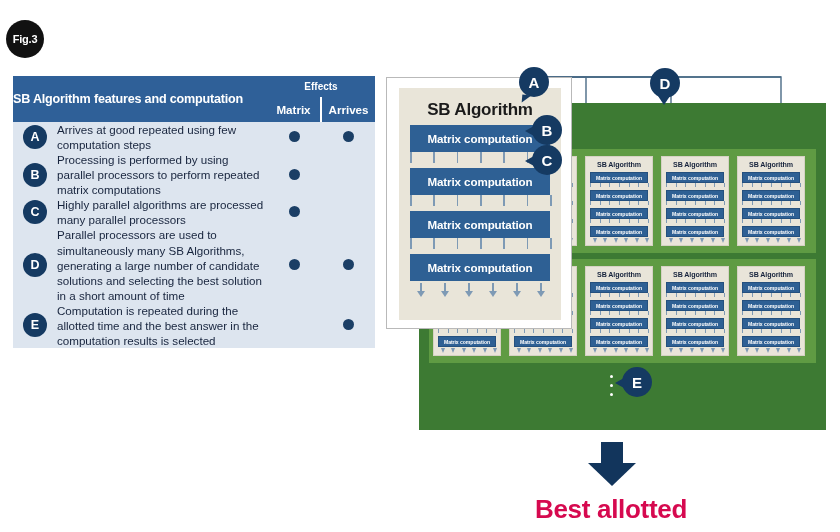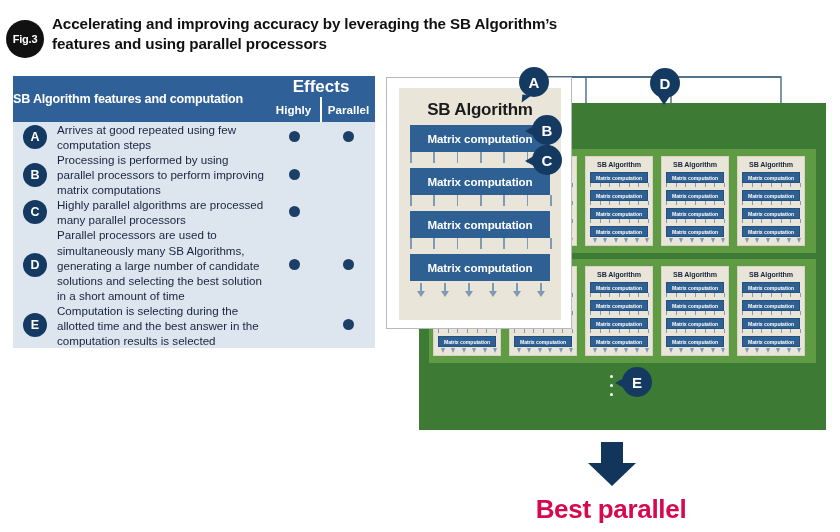--- a/index.html
+++ b/index.html
@@ -25,21 +25,21 @@
   
   #table-wrap{position:absolute;left:13px;top:76px;width:362px;}
   table.fig-table{border-collapse:collapse;width:362px;table-layout:fixed;}
   table.fig-table td,table.fig-table th{padding:0;border:0;}
   .th-main{
     background:#2f6098;color:#fff;font-size:12.6px;font-weight:bold;
     text-align:left;padding:0 10px;height:46px;vertical-align:middle;
     border-right:2px solid #ffffff;letter-spacing:-0.2px;
   }
   .th-effects{
-    background:#2f6098;color:#fff;font-size:17px;font-weight:bold;
+    background:#2f6098;color:#fff;font-size:10px;font-weight:bold;
     text-align:center;height:21px;border-bottom:2px solid #ffffff;
   }
   .th-sub{
     background:#2f6098;color:#fff;font-size:11.6px;font-weight:bold;
     text-align:center;height:25px;vertical-align:middle;
   }
   .th-sub.sep{border-right:2px solid #ffffff;}
   .row-cell{background:#dde5ef;vertical-align:middle;border-bottom:2px solid #ffffff;}
   .c-letter{width:44px;text-align:center;border-right:2px solid #ffffff;}
   .c-text{padding:7px 8px 7px 9px;font-size:11.6px;line-height:1.30;color:#17243d;}
@@ -178,69 +178,68 @@
     position:absolute;left:0;top:494px;width:840px;text-align:center;
     padding-left:382px;box-sizing:border-box;
     color:#d6094f;font-size:26px;font-weight:bold;letter-spacing:-0.3px;
   }
 </style>
 </head>
 <body>
 
 <div id="fig-header">
   <div id="fig-badge">Fig.3</div>
-  <div id="fig-title">Accelerating and improving accuracy by leveraging the SB Algorithm’s features and using parallel processors</div>
 </div>
 
 <div id="table-wrap">
   <table class="fig-table">
     <colgroup>
       <col style="width:44px">
         <col style="width:210px">
       <col style="width:54px">
         <col style="width:54px">
     </colgroup>
     <thead>
       <tr>
         <th class="th-main" colspan="2" rowspan="2">SB Algorithm features and computation</th>
         <th class="th-effects" colspan="2">Effects</th>
       </tr>
       <tr>
-        <th class="th-sub sep">Highly</th>
-        <th class="th-sub">Parallel</th>
+        <th class="th-sub sep">Matrix</th>
+        <th class="th-sub">Arrives</th>
       </tr>
     </thead>
     <tbody id="table-body">
         <tr>
           <td class="row-cell c-letter"><span class="letter-badge">A</span></td>
           <td class="row-cell c-text">Arrives at good repeated using few computation steps</td>
           <td class="row-cell c-mark"><span class="dot"></span></td>
           <td class="row-cell c-mark"><span class="dot"></span></td>
         </tr>
         <tr>
           <td class="row-cell c-letter"><span class="letter-badge">B</span></td>
-          <td class="row-cell c-text">Processing is performed by using parallel processors to perform improving matrix computations</td>
+          <td class="row-cell c-text">Processing is performed by using parallel processors to perform repeated matrix computations</td>
           <td class="row-cell c-mark"><span class="dot"></span></td>
           <td class="row-cell c-mark"></td>
         </tr>
         <tr>
           <td class="row-cell c-letter"><span class="letter-badge">C</span></td>
           <td class="row-cell c-text">Highly parallel algorithms are processed many parallel processors</td>
           <td class="row-cell c-mark"><span class="dot"></span></td>
           <td class="row-cell c-mark"></td>
         </tr>
         <tr>
           <td class="row-cell c-letter"><span class="letter-badge">D</span></td>
           <td class="row-cell c-text">Parallel processors are used to simultaneously many SB Algorithms, generating a large number of candidate solutions and selecting the best solution in a short amount of time</td>
           <td class="row-cell c-mark"><span class="dot"></span></td>
           <td class="row-cell c-mark"><span class="dot"></span></td>
         </tr>
         <tr>
           <td class="row-cell c-letter"><span class="letter-badge">E</span></td>
-          <td class="row-cell c-text">Computation is selecting during the allotted time and the best answer in the computation results is selected</td>
+          <td class="row-cell c-text">Computation is repeated during the allotted time and the best answer in the computation results is selected</td>
           <td class="row-cell c-mark"></td>
           <td class="row-cell c-mark"><span class="dot"></span></td>
         </tr>
       </tbody>
   </table>
 </div>
 
 <div id="diagram">
 
   <svg id="connectors" viewBox="0 0 454 300">
@@ -749,13 +748,13 @@
   <div class="callout tail-bl" style="left:133px;top:7px;">A</div>
   <div class="callout tail-l" style="left:146px;top:55px;">B</div>
   <div class="callout tail-l" style="left:146px;top:85px;">C</div>
   <div class="callout tail-b" style="left:264px;top:8px;">D</div>
 </div>
 
 <div id="best-arrow">
   <div class="shaft"></div>
     <div class="head"></div>
 </div>
-<div id="best-text">Best parallel</div>
+<div id="best-text">Best allotted</div>
 
 </body></html>

